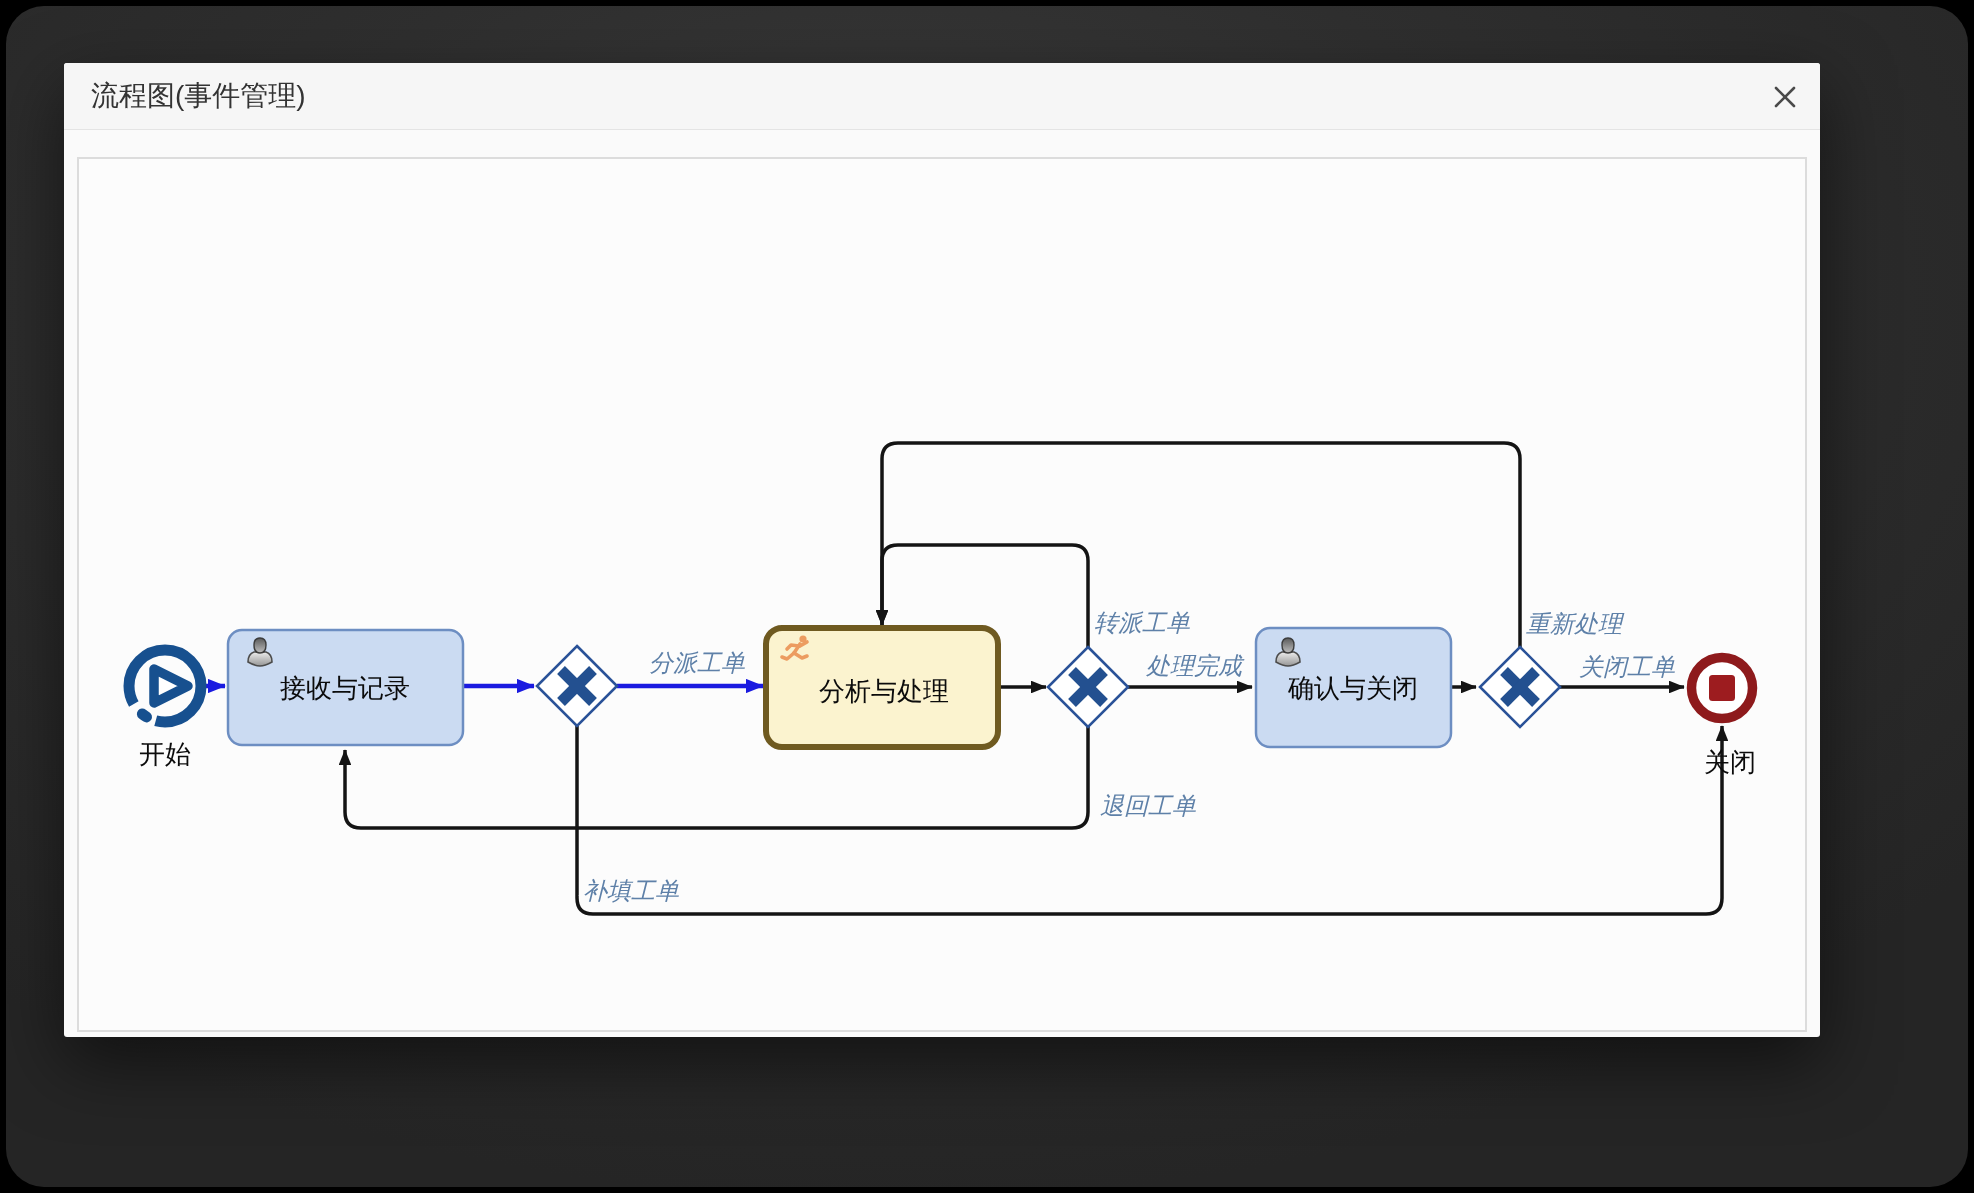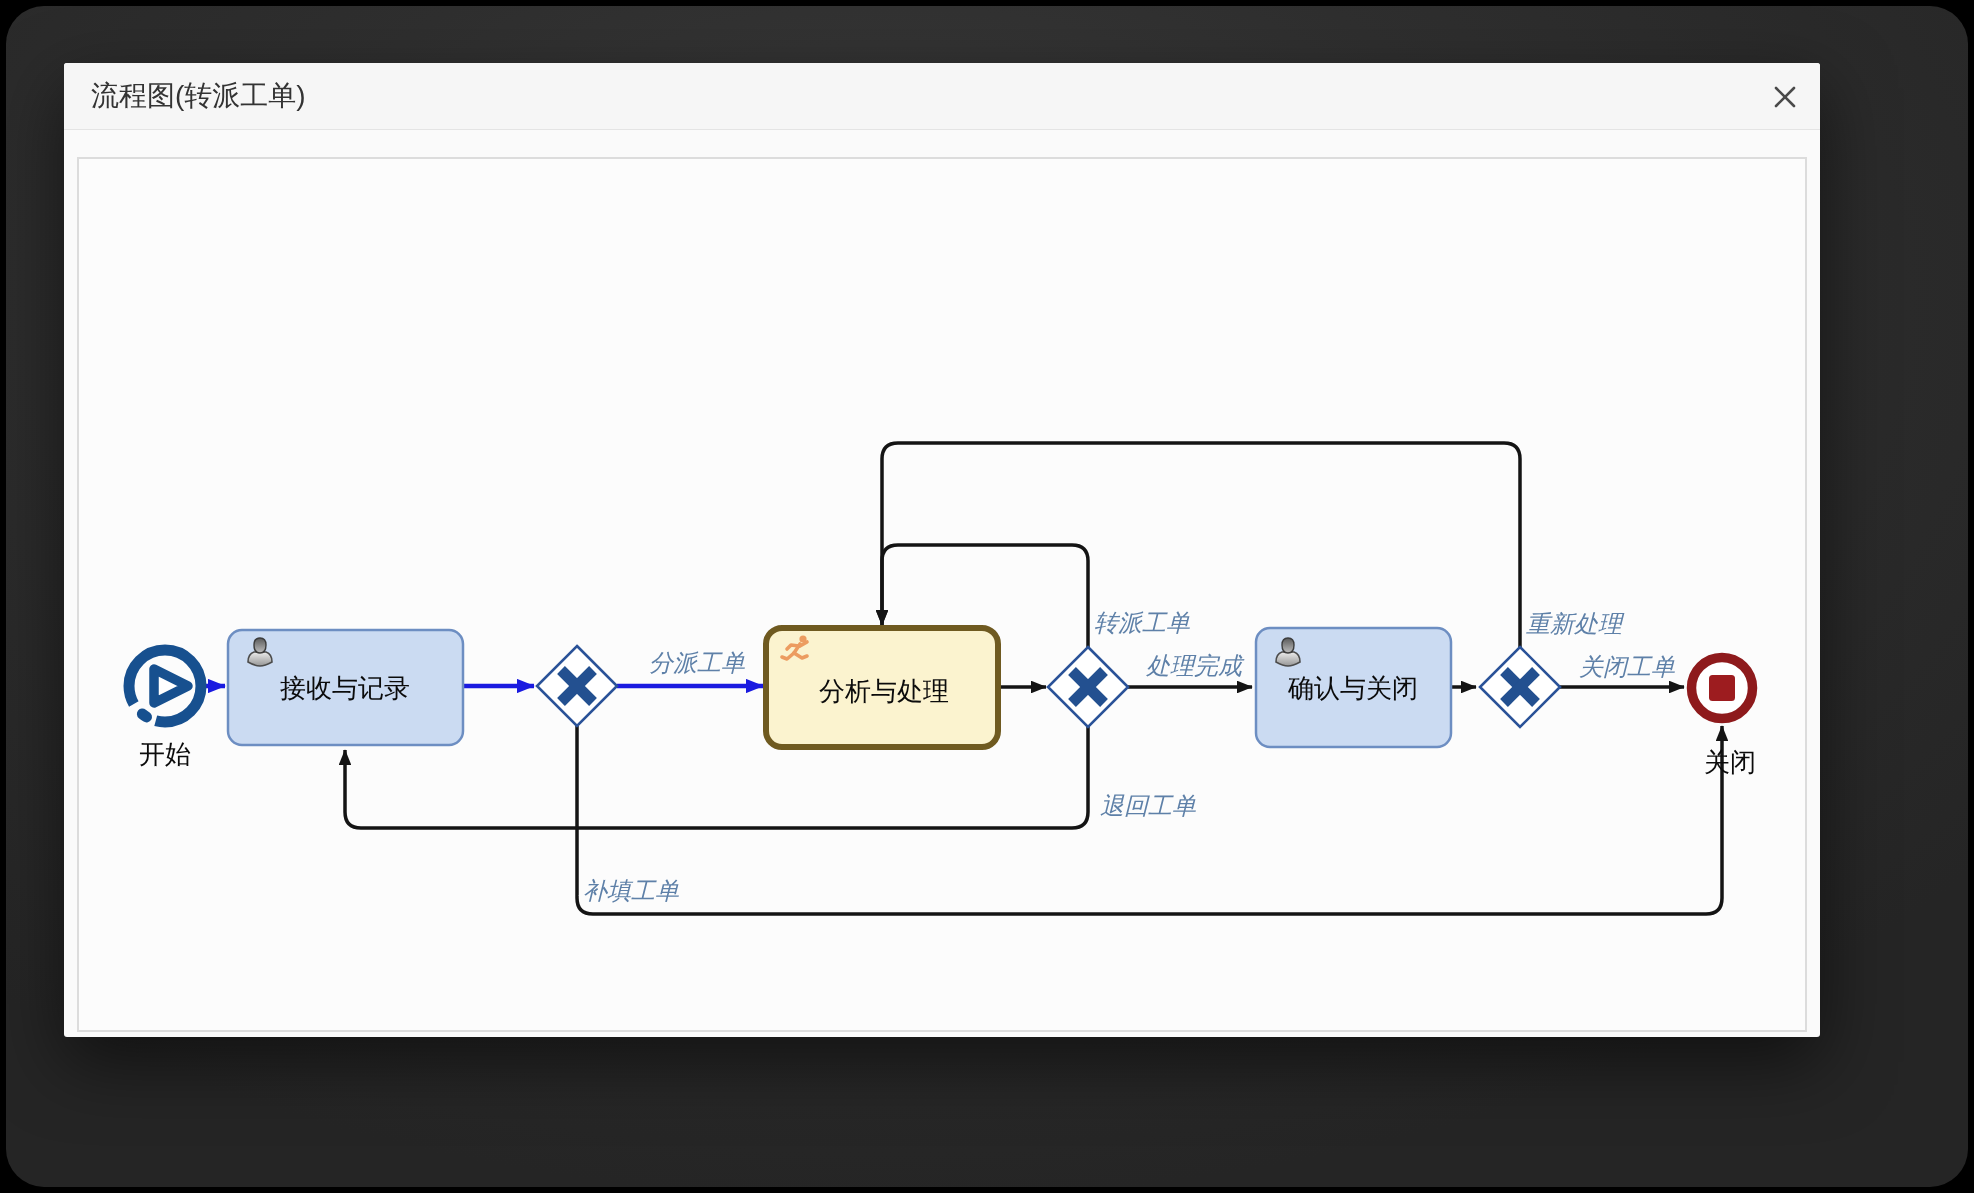--- a/index.html
+++ b/index.html
@@ -51,21 +51,21 @@
   .runner-head{fill:#ec9c60;}
   .close-x{stroke:var(--close-color);stroke-width:2.6;stroke-linecap:round;}
 </style>
 </head>
 <body>
 
 <div class="frame"></div>
 
 <div class="modal">
   <div class="modal-header">
-    <div class="modal-title">流程图(转派工单)</div>
+    <div class="modal-title">流程图(事件管理)</div>
     <div class="close-btn">
       <svg width="26" height="26" viewBox="0 0 26 26">
         <line class="close-x" x1="4" y1="4" x2="22" y2="22"></line>
         <line class="close-x" x1="22" y1="4" x2="4" y2="22"></line>
       </svg>
     </div>
   </div>
   <div class="canvas"></div>
 </div>
 

